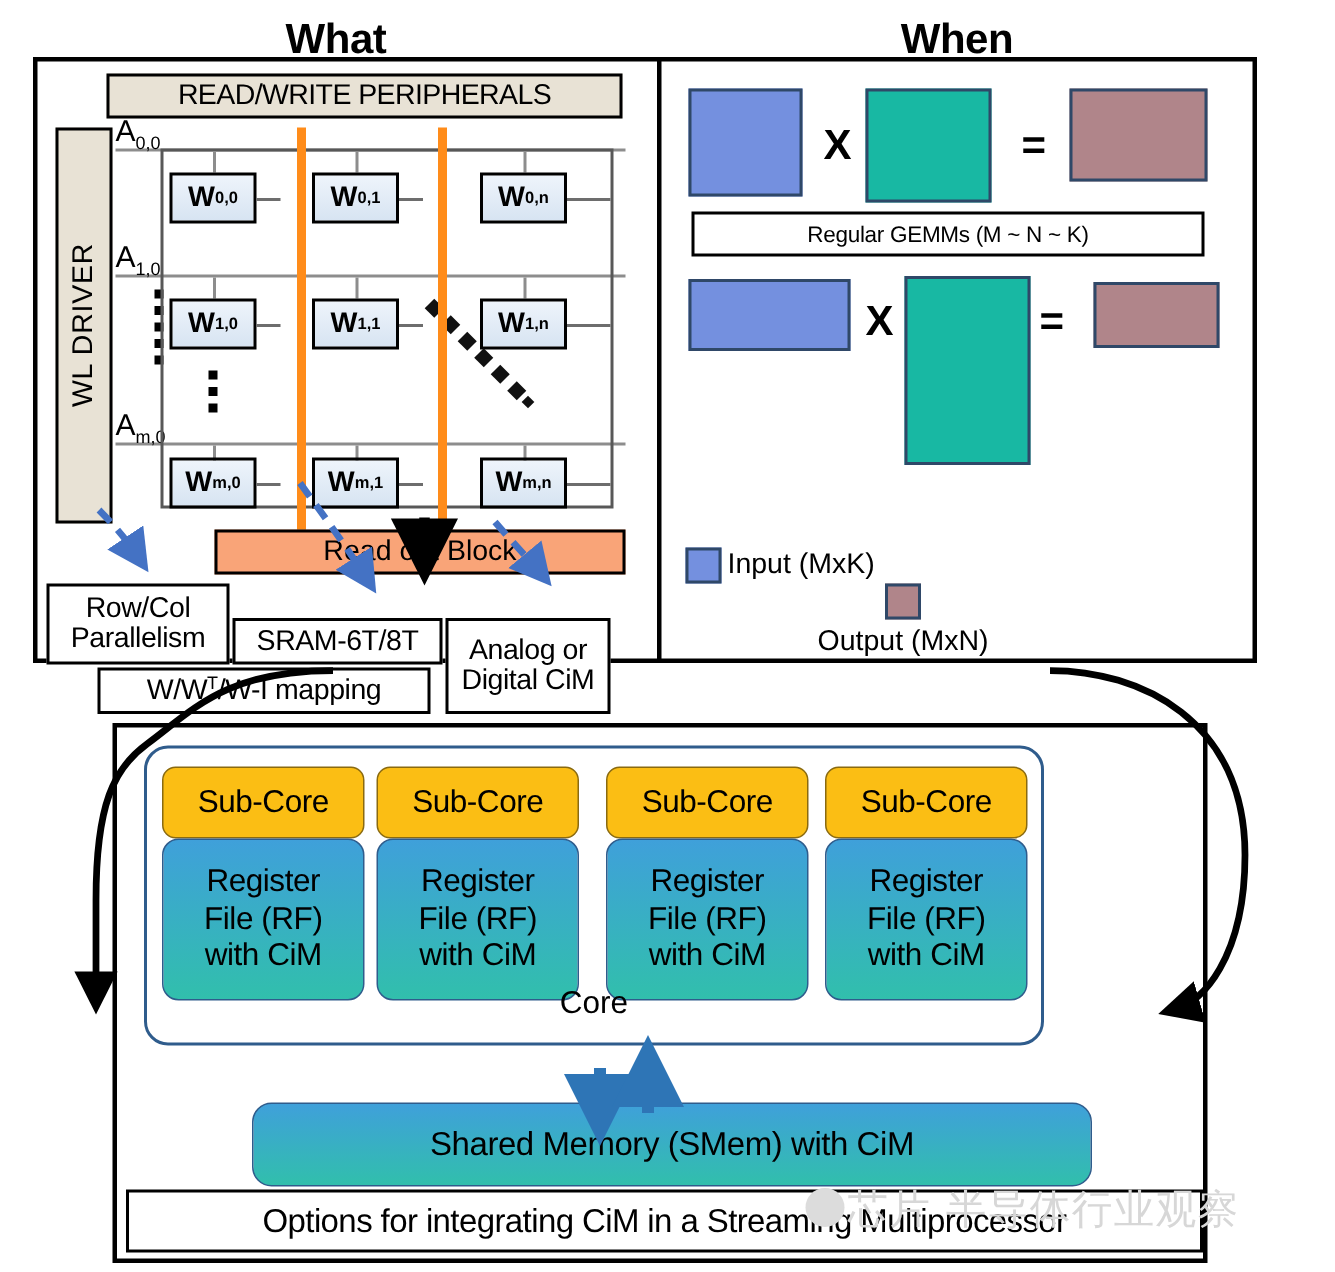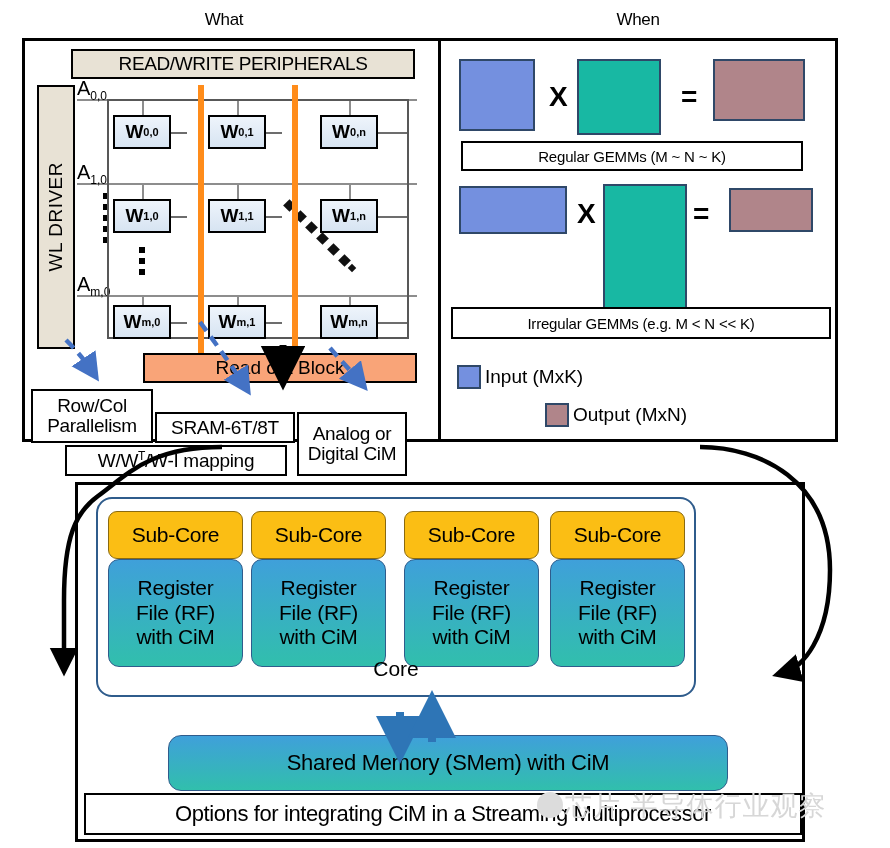--- a/index.html
+++ b/index.html
@@ -11,22 +11,22 @@
     width: 890px; height: 848px;
     position: relative;
     font-family: "Liberation Sans", sans-serif;
     color: #000;
     overflow: hidden;
   }
   .stage { position: absolute; left:0; top:0; width:890px; height:848px; }
 
   .panel-title {
     position: absolute;
-    font-weight: normal;
-    font-size: 17px;
+    font-weight: bold;
+    font-size: 28px;
     text-align: center;
     letter-spacing: -0.3px;
   }
 
   .box-outer {
     position: absolute;
     border: 3px solid #000;
     background: #fff;
   }
 
@@ -312,29 +312,26 @@
     <div class="mat output" style="left:272px; top:18px; width:92px; height:62px;"></div>
     <div class="caption-box" style="left:20px; top:100px; width:342px; height:30px;">
       <span>Regular GEMMs (M ~ N ~ K)</span>
     </div>
 
     <div class="mat input" style="left:18px;  top:145px; width:108px; height:48px;"></div>
     <div class="op" style="left:136px; top:157px;">X</div>
     <div class="mat weight" style="left:162px; top:143px; width:84px; height:126px;"></div>
     <div class="op" style="left:252px; top:157px;">=</div>
     <div class="mat output" style="left:288px; top:147px; width:84px; height:44px;"></div>
-    <div class="caption-box" style="left:10px; top:266px; width:380px; height:32px;">
-      <span>Irregular GEMMs (e.g. M &lt; N &lt;&lt; K)</span>
-    </div>
 
     <div class="legend-item" style="left:16px; top:324px;">
       <span class="legend-swatch" style="background:#7490DF;"></span>
       <span>Input (MxK)</span>
     </div>
-    <div class="legend-item" style="left:104px; top:362px;">
+    <div class="legend-item" style="left:104px; top:348px;flex-direction:column;">
       <span class="legend-swatch" style="background:#B0858A;"></span>
       <span>Output (MxN)</span>
     </div>
   </div>
 
 
   <div class="box-outer" id="where-panel">
 
     <div id="core-box">
       <div class="subcore" style="left:10px;">Sub-Core</div>

